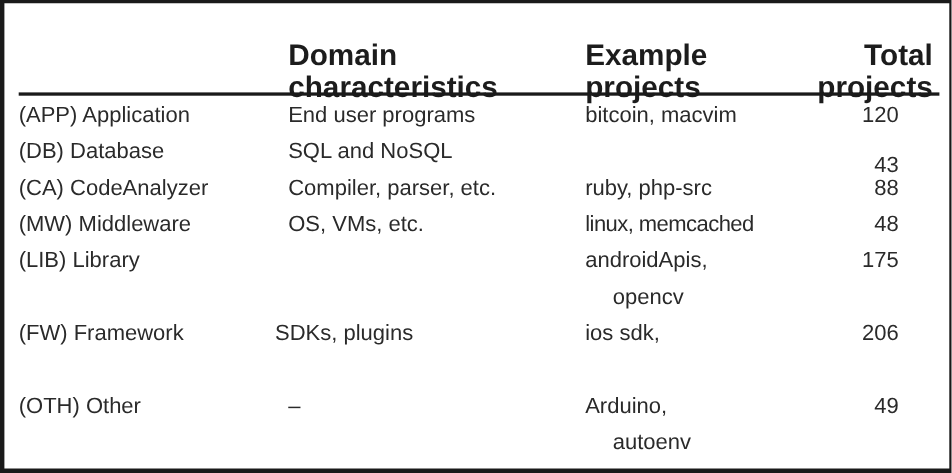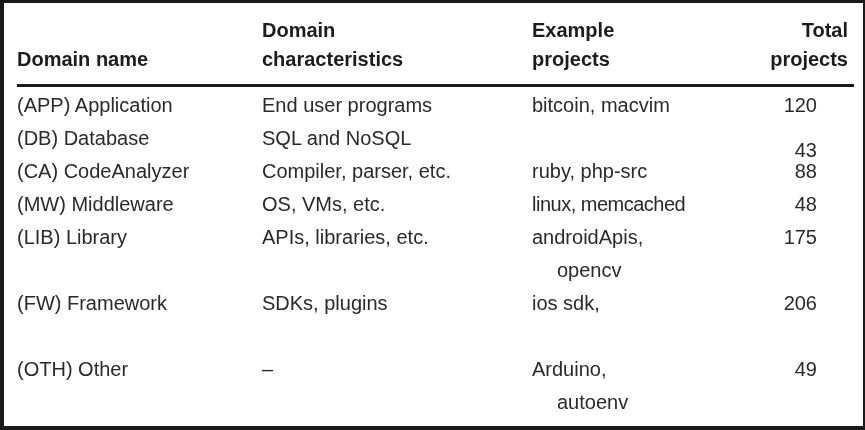--- a/index.html
+++ b/index.html
@@ -10,40 +10,40 @@
       box-sizing: border-box;
       border-top: 3px solid #1a1a1a;
       border-left: 4px solid #1a1a1a;
       border-bottom: 4px solid #1a1a1a;
       border-right: 2px solid #1a1a1a;
       background: #ffffff;
       font-family: "Liberation Sans", "DejaVu Sans", sans-serif;
       color: #222222;
     }
     .hdr {
-      position: absolute; font-weight: bold; font-size: 20px; line-height: 28px;
+      position: absolute; font-weight: bold; font-size: 27px; line-height: 28px;
       color: #1c1c1c;
+      margin-top: 20px;
     }
     .rule {
       position: absolute; left: 13px; top: 81px; width: 837px; height: 3px;
       background: #1a1a1a;
     }
     .cell {
       position: absolute; font-size: 20px; line-height: 33px; color: #2a2a2a;
       white-space: nowrap;
     }
     .num { text-align: right; width: 80px; }
     .indent { padding-left: 25px; }
   </style>
 </head>
 <body>
 
 <div class="frame">
 
-  <div class="hdr" style="left:13px; top:42px;">Domain name</div>
 
   <div class="hdr" style="left:258px; top:13px;">Domain</div>
   <div class="hdr" style="left:258px; top:42px;">characteristics</div>
 
   <div class="hdr" style="left:528px; top:13px;">Example</div>
   <div class="hdr" style="left:528px; top:42px;">projects</div>
 
   <div class="hdr" style="left:720px; top:13px; width:124px; text-align:right;">Total</div>
   <div class="hdr" style="left:720px; top:42px; width:124px; text-align:right;">projects</div>
 
@@ -62,27 +62,26 @@
   <div class="cell" style="left:258px; top:152px;text-align:right;">Compiler, parser, etc.</div>
   <div class="cell" style="left:528px; top:152px;">ruby, php-src</div>
   <div class="cell num" style="left:733px; top:152px;">88</div>
 
   <div class="cell" style="left:13px; top:185px;">(MW) Middleware</div>
   <div class="cell" style="left:258px; top:185px;">OS, VMs, etc.</div>
   <div class="cell" style="left:528px; top:185px; letter-spacing:-0.5px;">linux, memcached</div>
   <div class="cell num" style="left:733px; top:185px;">48</div>
 
   <div class="cell" style="left:13px; top:218px;">(LIB) Library</div>
-  <div class="cell" style="left:258px; top:218px;">APIs, libraries, etc.</div>
   <div class="cell" style="left:528px; top:218px;">androidApis,</div>
   <div class="cell indent" style="left:528px; top:251px;">opencv</div>
   <div class="cell num" style="left:733px; top:218px;">175</div>
 
   <div class="cell" style="left:13px; top:284px;">(FW) Framework</div>
-  <div class="cell" style="left:258px; top:284px;">SDKs, plugins</div>
+  <div class="cell" style="left:246px; top:284px;">SDKs, plugins</div>
   <div class="cell" style="left:528px; top:284px;">ios sdk,</div>
   <div class="cell num" style="left:733px; top:284px;">206</div>
 
   <div class="cell" style="left:13px; top:350px;">(OTH) Other</div>
   <div class="cell" style="left:258px; top:350px;">–</div>
   <div class="cell" style="left:528px; top:350px;">Arduino,</div>
   <div class="cell indent" style="left:528px; top:383px;">autoenv</div>
   <div class="cell num" style="left:733px; top:350px;">49</div>
 
 </div>

